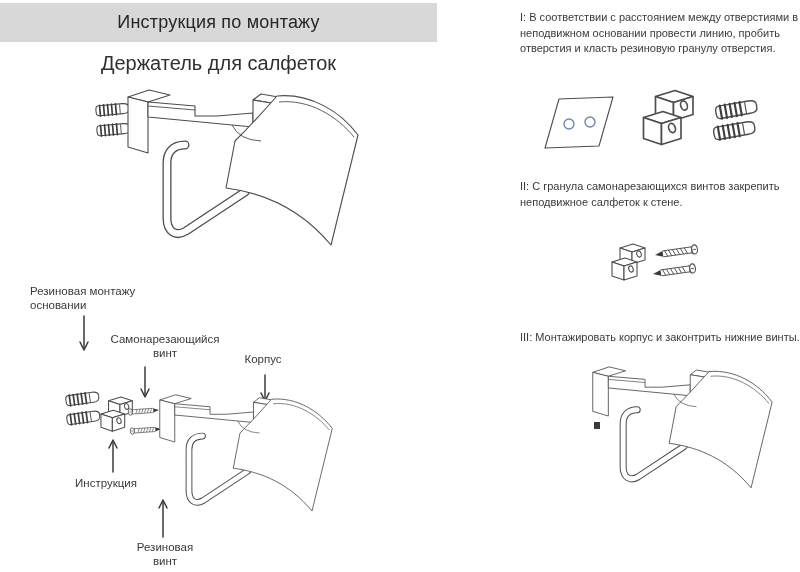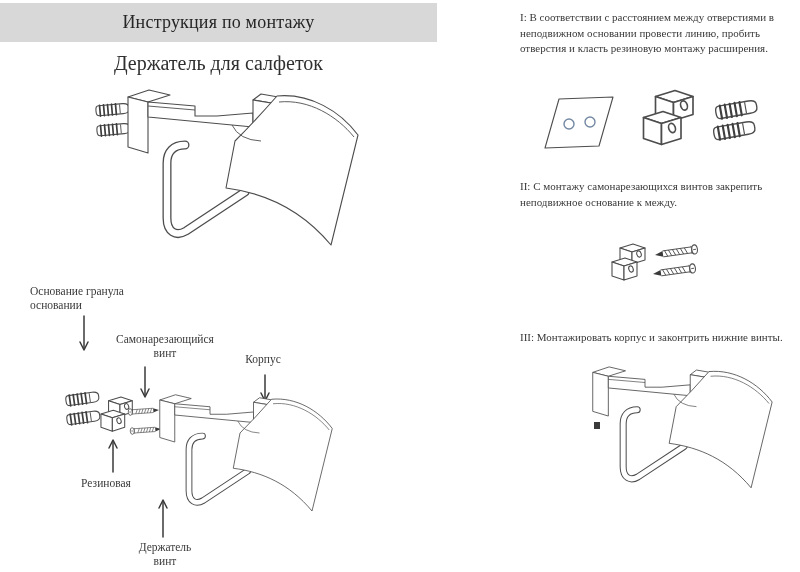--- a/index.html
+++ b/index.html
@@ -1,18 +1,18 @@
 <!DOCTYPE html>
 <html><head>
 <meta charset="utf-8">
 <style>
   html,body{margin:0;padding:0;background:#fff;}
   #page{
     position:relative;width:800px;height:572px;background:#ffffff;overflow:hidden;
-    font-family:Liberation Serif, serif;color:#3a3a3a;
+    font-family:Liberation Sans, sans-serif;color:#3a3a3a;
   }
   .abs{position:absolute;}
   
   #title-band{
     left:0;top:3px;width:437px;height:39px;background:#d8d8d8;
     display:flex;align-items:center;justify-content:center;
     font-size:18px;color:#262626;letter-spacing:0.2px;
   }
   #subtitle{
     left:0;top:52px;width:437px;text-align:center;font-size:20px;color:#303030;
@@ -126,56 +126,56 @@
     </g>
     <use href="#part-base" transform="translate(80,116) scale(0.95)"></use>
     <g>
       <use href="#part-screw" transform="translate(139,130) scale(-0.72,0.72) rotate(4)"></use>
       <use href="#part-screw" transform="translate(141,149) scale(-0.72,0.72) rotate(4)"></use>
     </g>
     <use href="#part-body" transform="translate(115,111) scale(0.75)"></use>
   </svg>
 
   <div class="abs plabel" style="left:30px;top:284px;width:118px">
-    <div>Основание гранула</div>
+    <div>Резиновая монтажу</div>
     <div>основании</div>
   </div>
   <div class="abs plabel ctr" style="left:109px;top:332px;width:112px">
     <div>Самонарезающийся</div>
     <div>винт</div>
   </div>
   <div class="abs plabel ctr" style="left:239px;top:352px;width:48px">Корпус</div>
-  <div class="abs plabel ctr" style="left:72px;top:476px;width:68px">Резиновая</div>
+  <div class="abs plabel ctr" style="left:72px;top:476px;width:68px">Инструкция</div>
   <div class="abs plabel ctr" style="left:134px;top:540px;width:62px">
-    <div>Держатель</div>
+    <div>Резиновая</div>
     <div>винт</div>
   </div>
 
   <div class="abs step" style="left:520px;top:10px;width:280px">
     <div class="ln-txt">I: В соответствии с расстоянием между отверстиями в</div>
     <div class="ln-txt">неподвижном основании провести линию, пробить</div>
-    <div class="ln-txt">отверстия и класть резиновую монтажу расширения.</div>
+    <div class="ln-txt">отверстия и класть резиновую гранулу отверстия.</div>
   </div>
 
   <svg class="abs" style="left:530px;top:85px" width="255" height="85" viewBox="0 0 255 85">
     <g>
       <polygon class="ln" points="15,63 29,14 83,12 69,61"></polygon>
       <circle class="hole" cx="39" cy="39" r="5"></circle>
       <circle class="hole" cx="60" cy="37" r="5"></circle>
     </g>
     <use href="#part-base" transform="translate(112,4) scale(1.5)"></use>
     <g>
       <use href="#part-dowel" transform="translate(186,28) rotate(-10) scale(1.25)"></use>
       <use href="#part-dowel" transform="translate(184,49) rotate(-10) scale(1.25)"></use>
     </g>
   </svg>
 
   <div class="abs step" style="left:520px;top:179px;width:280px">
-    <div class="ln-txt">II: С монтажу самонарезающихся винтов закрепить</div>
-    <div class="ln-txt">неподвижное основание к между.</div>
+    <div class="ln-txt">II: С гранула самонарезающихся винтов закрепить</div>
+    <div class="ln-txt">неподвижное салфеток к стене.</div>
   </div>
 
   <svg class="abs" style="left:595px;top:233px" width="130" height="72" viewBox="0 0 130 72">
     <use href="#part-base" transform="translate(16,10)"></use>
     <g>
       <use href="#part-screw" transform="translate(60,22) rotate(-8)"></use>
       <use href="#part-screw" transform="translate(58,41) rotate(-8)"></use>
     </g>
   </svg>
 

